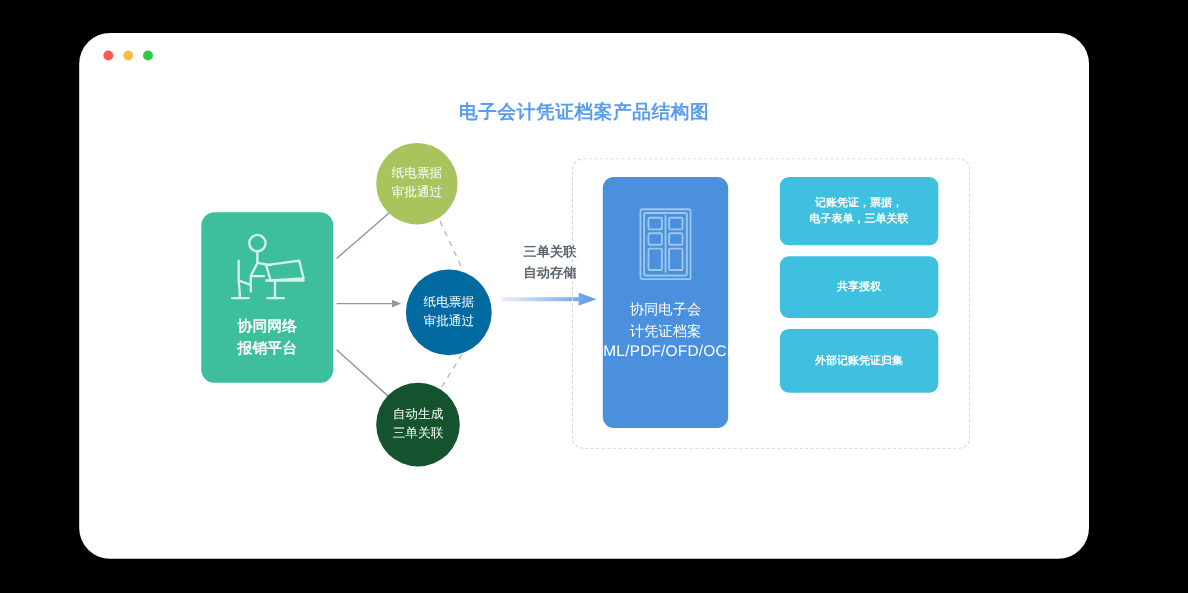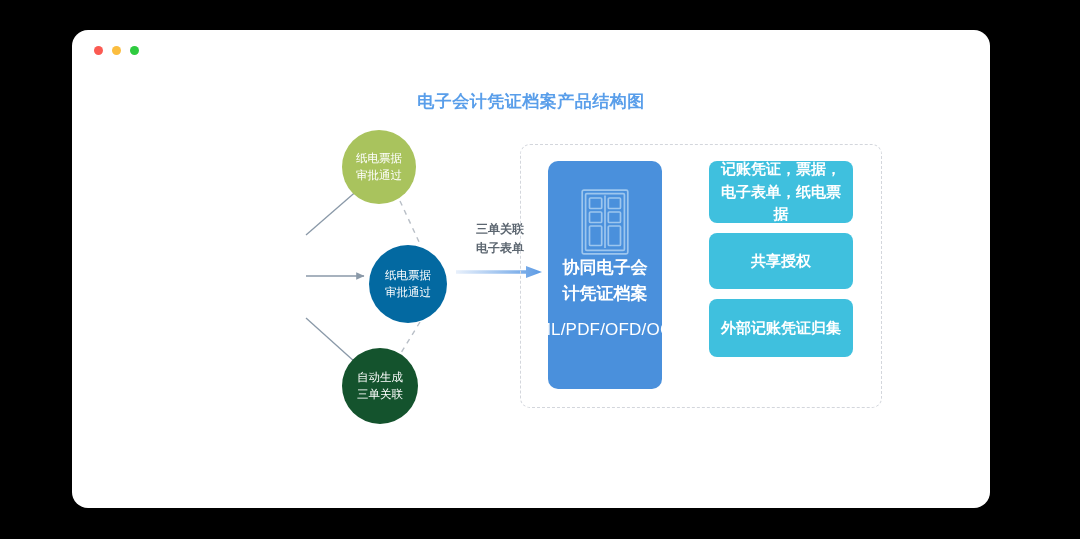--- a/index.html
+++ b/index.html
@@ -20,21 +20,21 @@
     background: #000000;
   }
   
   #card {
     position: absolute;
     left: 72px;
     top: 30px;
     width: 918px;
     height: 478px;
     background: #ffffff;
-    border-radius: 16px;
+    border-radius: 28px;
   }
   #dots {
     position: absolute;
     left: 22px;
     top: 16px;
     display: flex;
     gap: 9px;
   }
   .dot {
     width: 9px;
@@ -158,44 +158,45 @@
     background: #4a90dc;
     border-radius: 10px;
     display: flex;
     flex-direction: column;
     align-items: center;
     padding-top: 28px;
     box-sizing: border-box;
   }
   #archive-card .ar-icon { width: 48px; height: 66px; }
   #archive-card .ar-label {
-    color: #ffffff;
-    font-size: 17px;
-    font-weight: bold;
+    margin-top: 16px;
+    color: #ffffff;
+    font-size: 13px;
+    font-weight: normal;
     line-height: 1.5;
     text-align: center;
   }
   #archive-card .ar-formats {
-    margin-top: 12px;
-    color: #ffffff;
-    font-size: 17px;
+    margin-top: 0;
+    color: #ffffff;
+    font-size: 14px;
     line-height: 1.4;
     text-align: center;
     letter-spacing: 0.2px;
   }
 
   
   .feature {
     position: absolute;
     left: 637px;
     width: 144px;
     background: #3fc0de;
     border-radius: 8px;
     color: #ffffff;
-    font-size: 15px;
+    font-size: 10px;
     font-weight: bold;
     line-height: 1.5;
     text-align: center;
     display: flex;
     align-items: center;
     justify-content: center;
     padding: 0 8px;
     box-sizing: border-box;
   }
   #feature-0 { top: 131px; height: 62px; }
@@ -233,20 +234,42 @@
         <line x1="234" y1="205" x2="295" y2="152" stroke="#8a99a8" stroke-width="1.3" marker-end="url(#ahead)"></line>
 
         <line x1="234" y1="246" x2="292" y2="246" stroke="#8a99a8" stroke-width="1.3" marker-end="url(#ahead)"></line>
 
         <line x1="234" y1="288" x2="293" y2="341" stroke="#8a99a8" stroke-width="1.3" marker-end="url(#ahead)"></line>
 
         <line x1="328" y1="171" x2="348" y2="214" stroke="#b9bfc7" stroke-width="1.4" stroke-dasharray="5 5"></line>
         <line x1="348" y1="292" x2="327" y2="326" stroke="#b9bfc7" stroke-width="1.4" stroke-dasharray="5 5"></line>
       </svg>
 
+      <div id="platform">
+        <svg class="pf-icon" viewBox="0 0 74 66">
+          <g fill="none" stroke="#d8f2ea" stroke-width="2.1" stroke-linecap="round" stroke-linejoin="round">
+            <circle cx="28" cy="10" r="7.4"></circle>
+            <path d="M28 18 L28 28 L22 40 L22 54"></path>
+            <path d="M28 28 L40 30"></path>
+            <path d="M22 40 L34 40"></path>
+            <path d="M11 26 L11 44 L22 48"></path>
+            <path d="M11 44 L12 56"></path>
+            <path d="M5 60 L20 60"></path>
+            <path d="M12 56 L12 60"></path>
+            <path d="M36 30 L66 26 L70 42 L40 44 Z"></path>
+            <path d="M36 44 L70 44"></path>
+            <path d="M44 44 L44 60"></path>
+            <path d="M37 60 L52 60"></path>
+          </g>
+        </svg>
+        <div class="pf-label">
+          <span>协同网络</span><br>
+          <span>报销平台</span>
+        </div>
+      </div>
 
       <div class="circle" id="circle-form">
         <div>
           <span>纸电票据</span><br>
           <span>审批通过</span>
         </div>
       </div>
       <div class="circle" id="circle-paper">
         <div>
           <span>纸电票据</span><br>
@@ -255,21 +278,21 @@
       </div>
       <div class="circle" id="circle-auto">
         <div>
           <span>自动生成</span><br>
           <span>三单关联</span>
         </div>
       </div>
 
       <div id="midnote">
         <span>三单关联</span><br>
-        <span>电子表单</span>
+        <span>自动存储</span>
       </div>
       <svg id="midarrow" viewBox="0 0 88 16">
         <path d="M0 6.2 L70 6.2 L70 2 L86 8 L70 14 L70 9.8 L0 9.8 Z" fill="url(#arrowgrad)"></path>
       </svg>
 
       <div id="archive-box"></div>
 
       <div id="archive-card">
         <svg class="ar-icon" viewBox="0 0 48 66">
           <g fill="none" stroke="#9dc6ee" stroke-width="1.7">
@@ -287,21 +310,21 @@
         <div class="ar-label">
           <span>协同电子会</span><br>
           <span>计凭证档案</span>
         </div>
         <div class="ar-formats">XML/PDF/OFD/OCR</div>
       </div>
 
       <div class="feature" id="feature-0">
         <div>
           <span>记账凭证，票据，</span><br>
-          <span>电子表单，纸电票据</span>
+          <span>电子表单，三单关联</span>
         </div>
       </div>
       <div class="feature" id="feature-2">
         <div>
           <span>外部记账凭证归集</span>
         </div>
       </div>
       <div class="feature" id="feature-1">
         <div>
           <span>共享授权</span>

